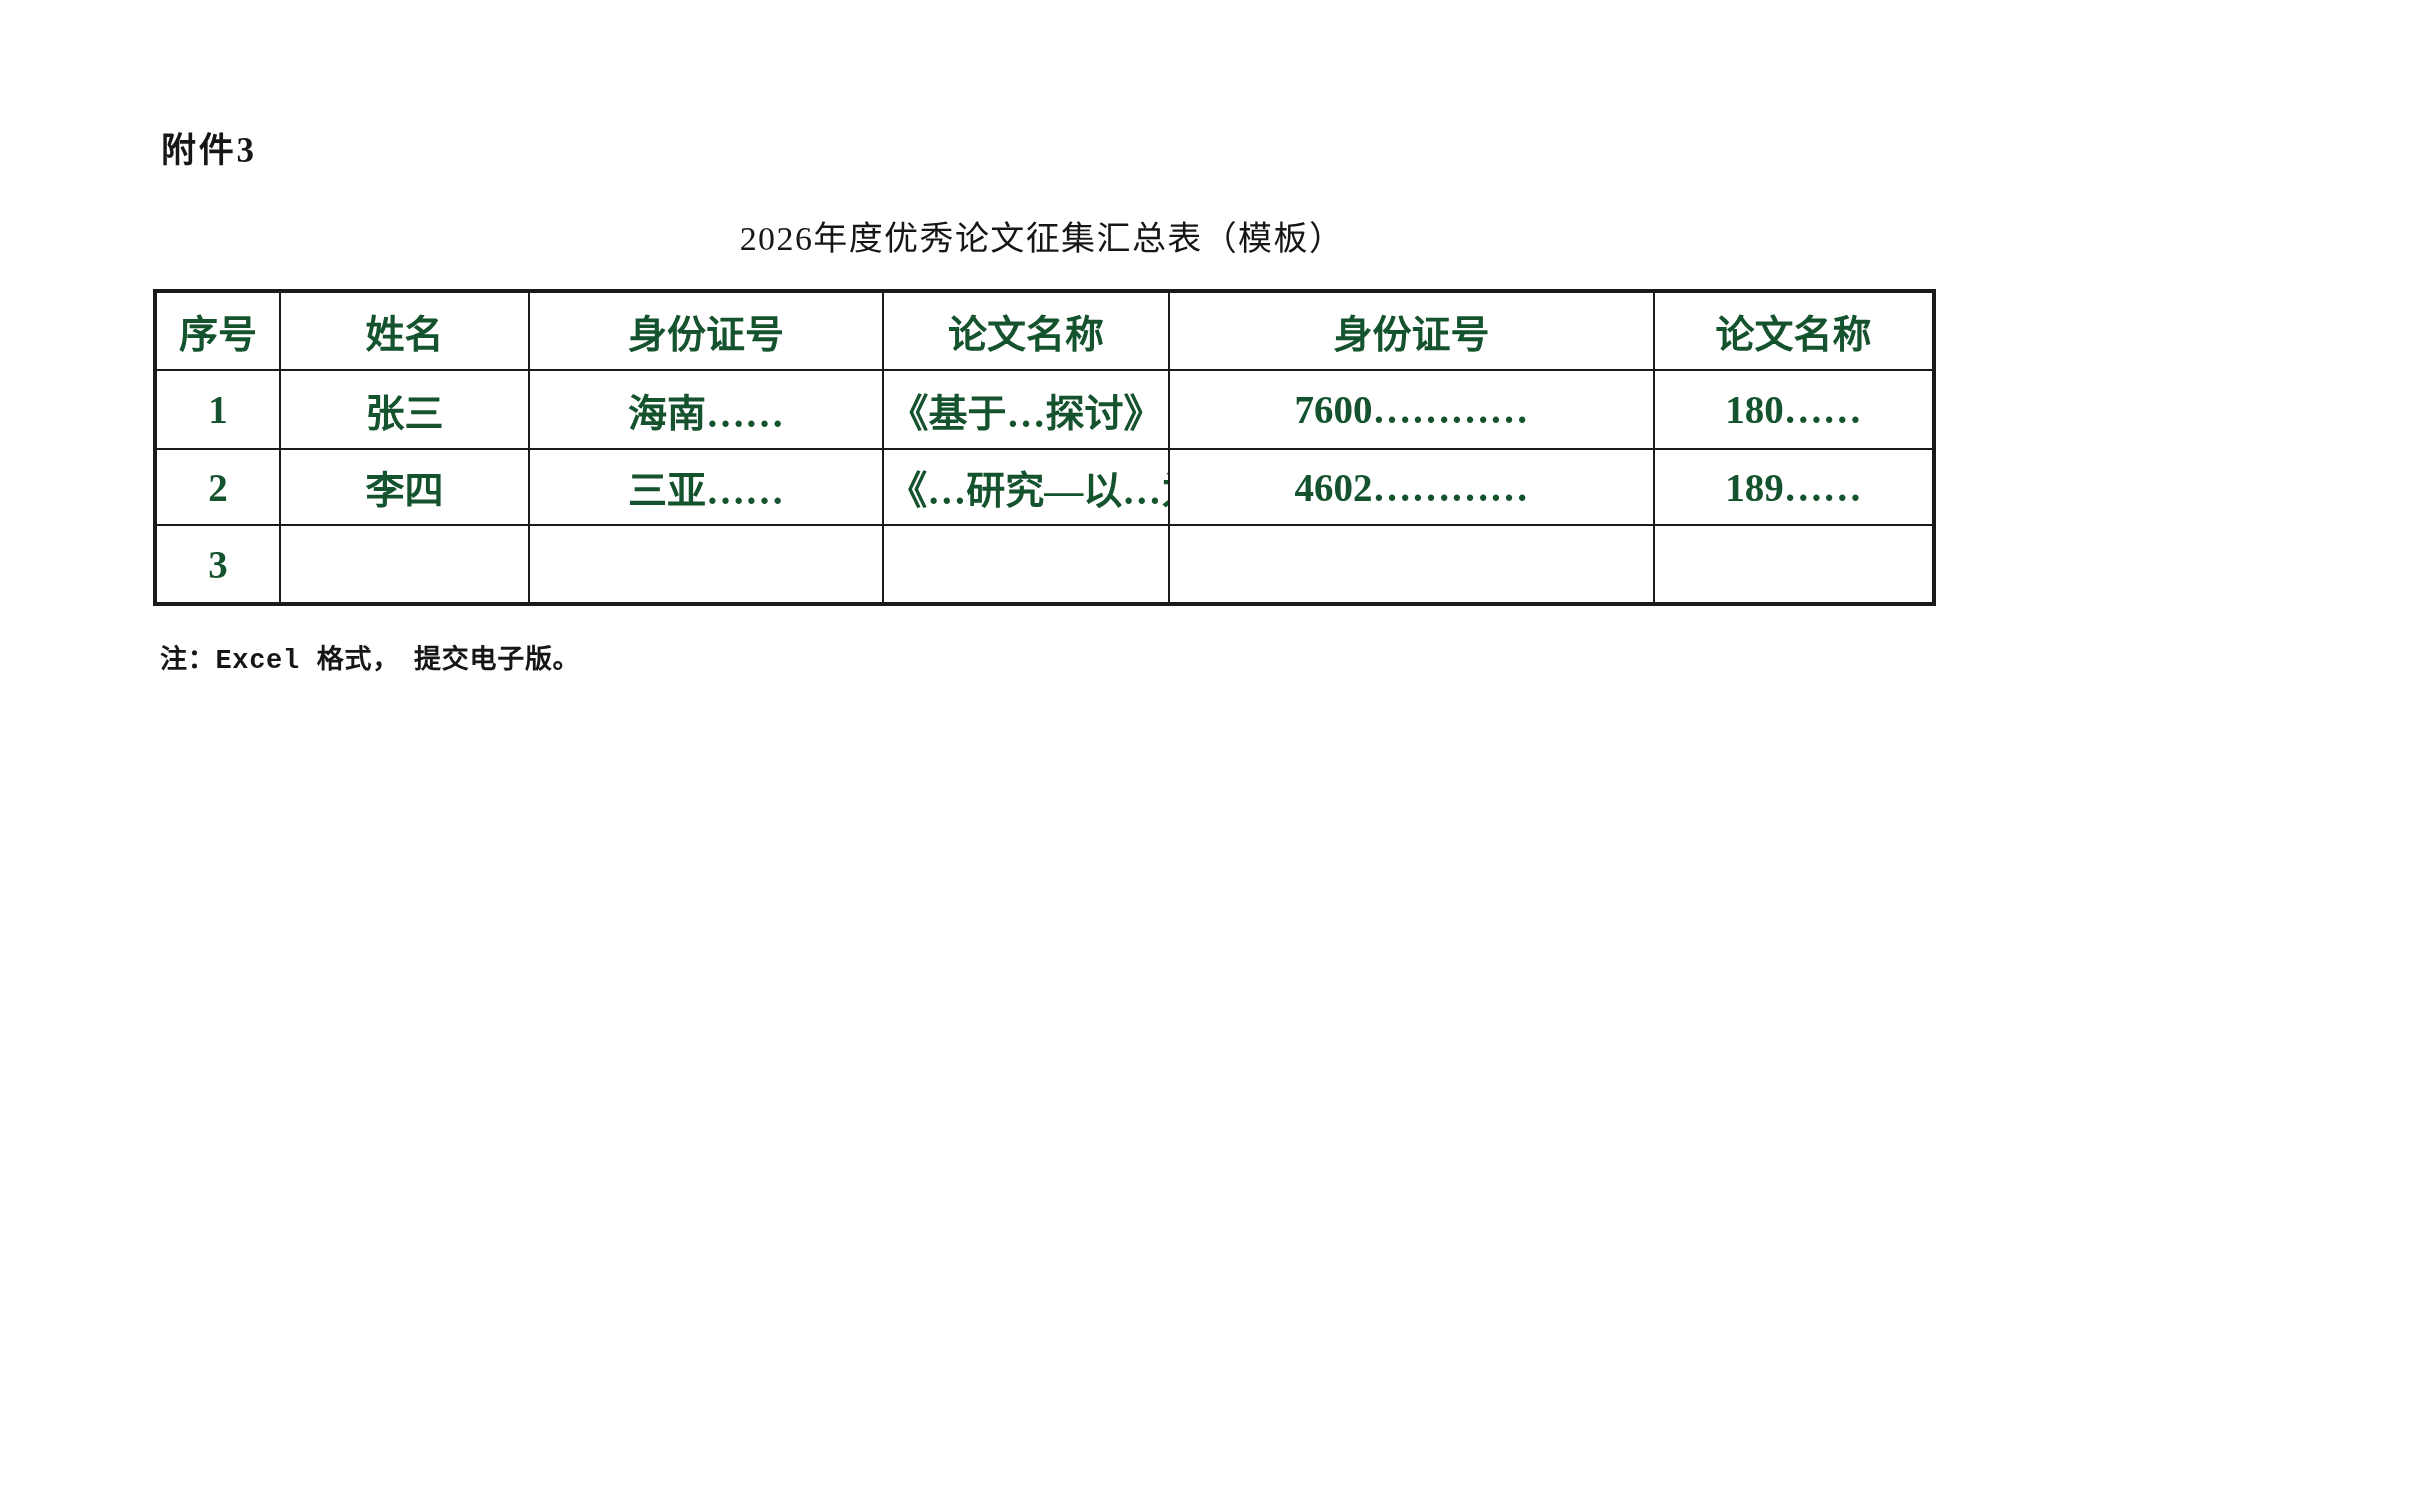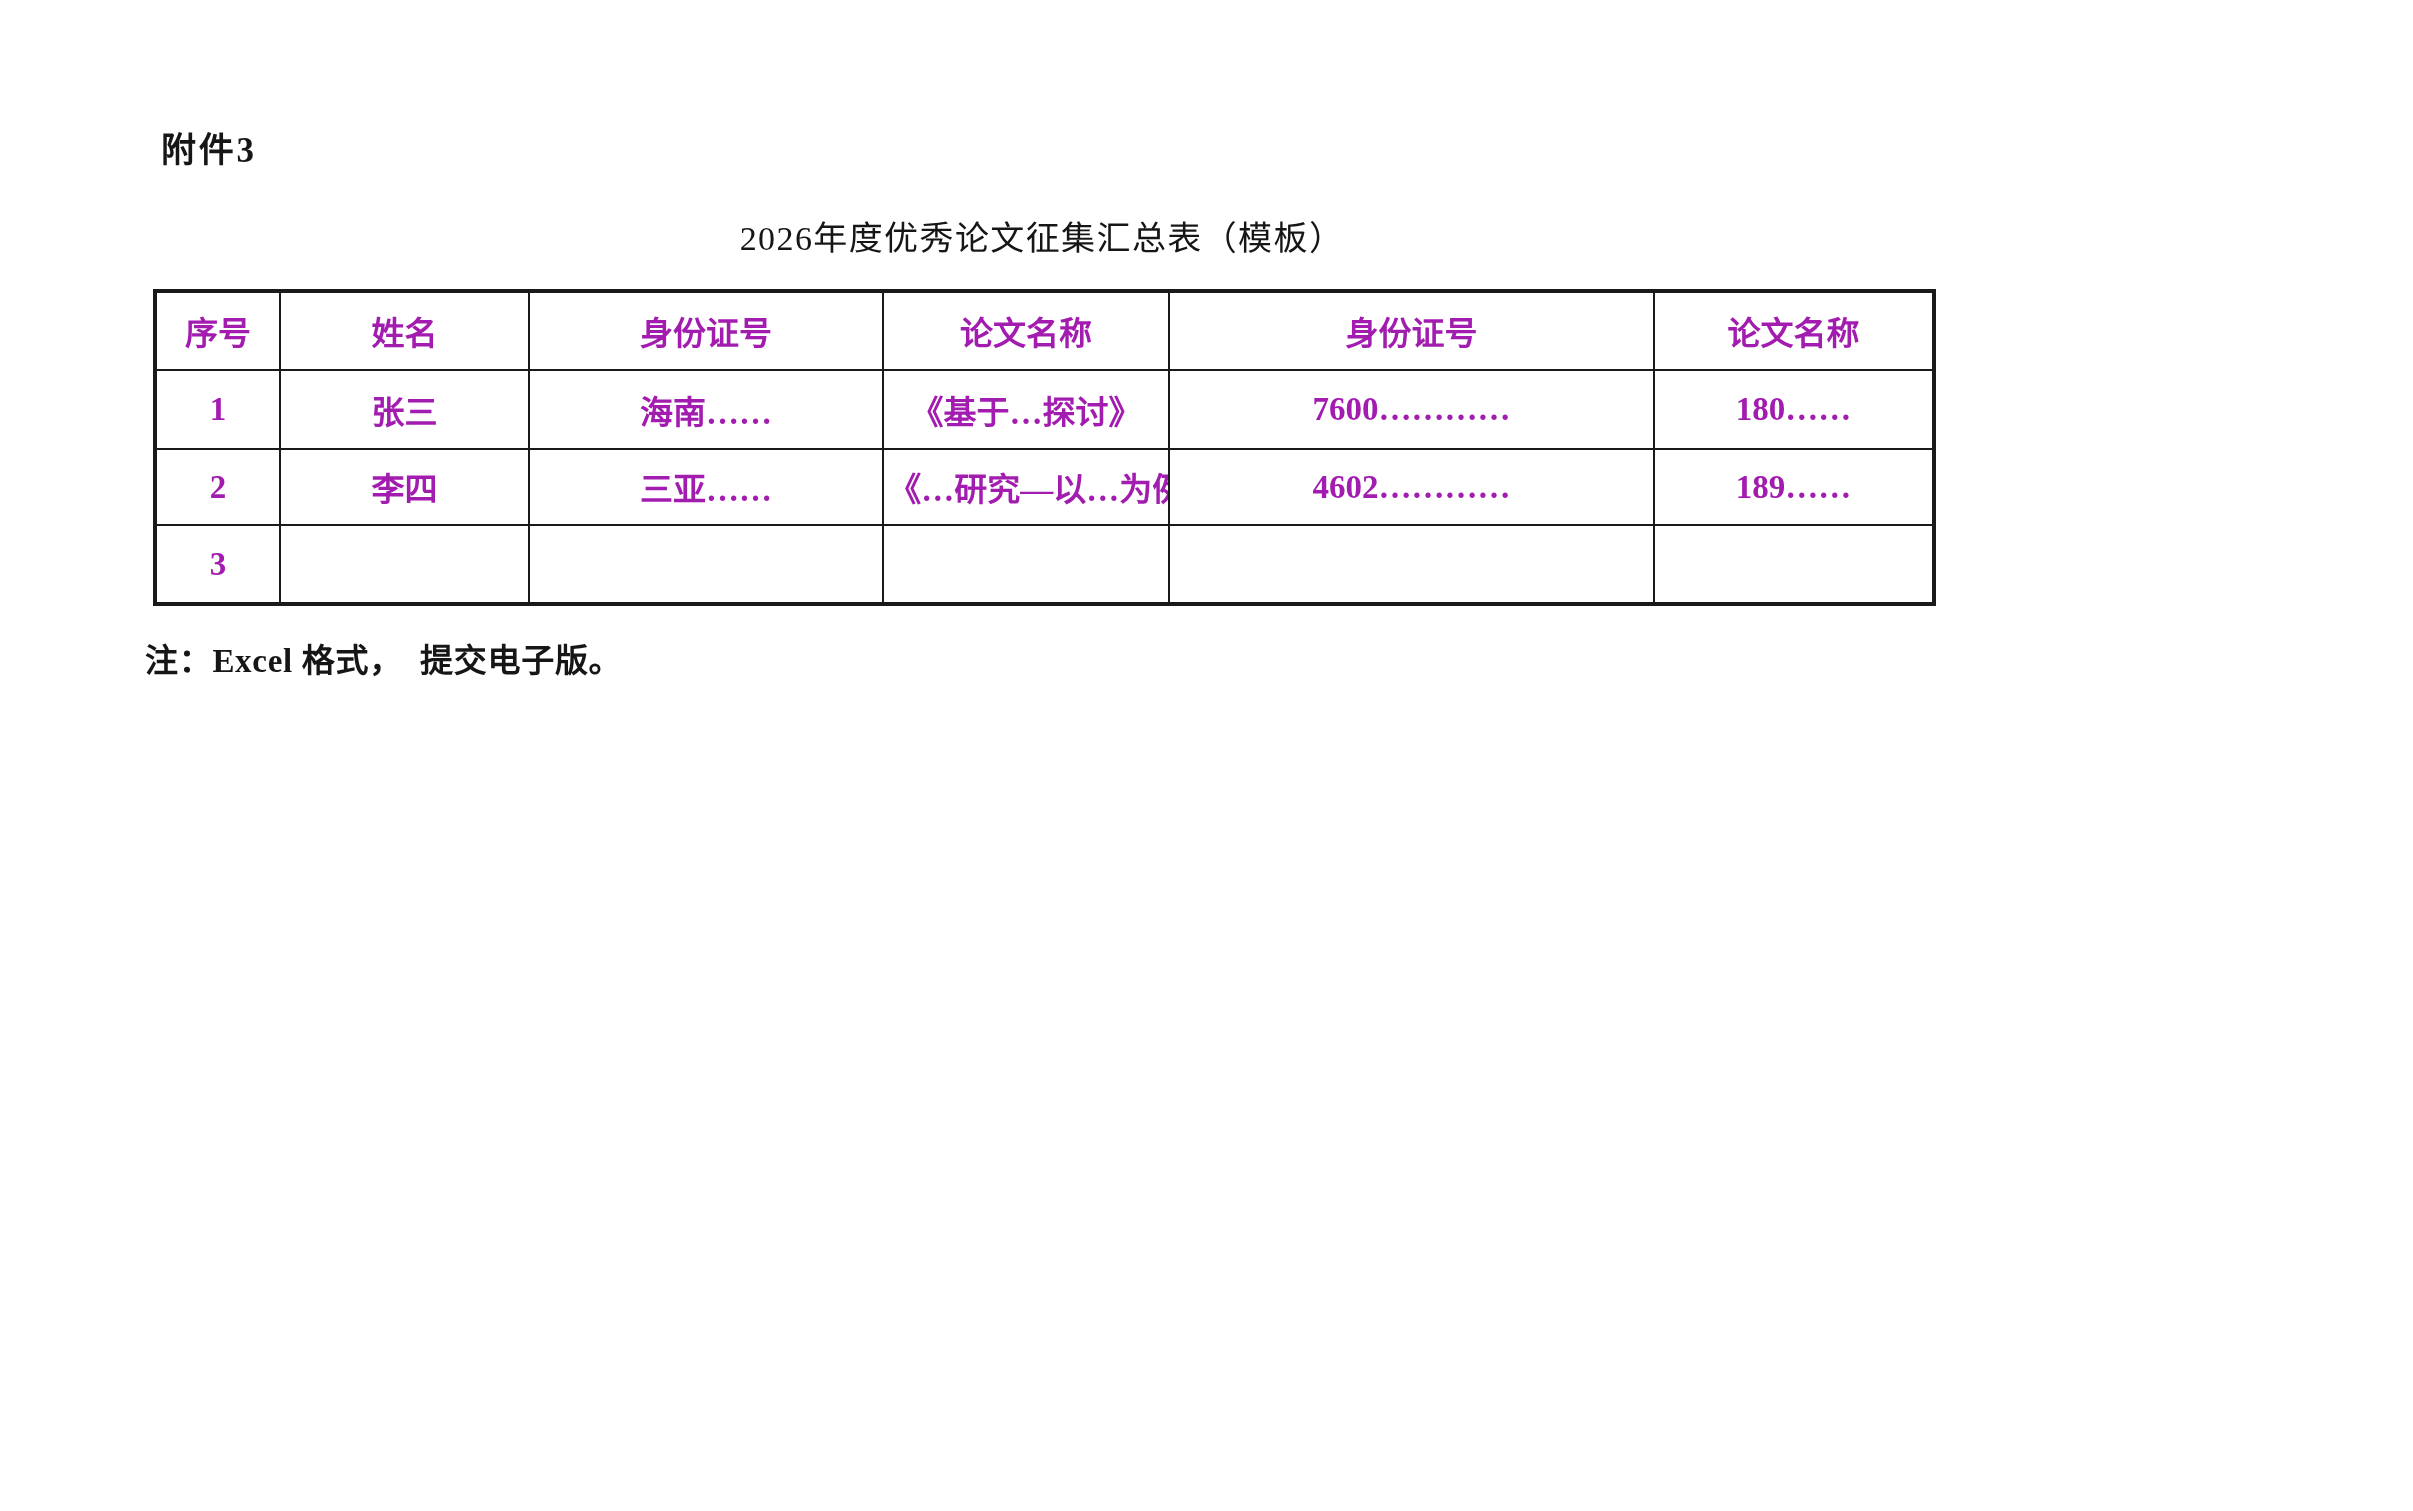--- a/index.html
+++ b/index.html
@@ -50,38 +50,39 @@
     border: 2.8px solid #1a1a1a;
   }
   table.summary-table {
     border-width: 4.2px;
   }
   table.summary-table th,
   table.summary-table td {
     padding: 0 4.2px;
     text-align: center;
     vertical-align: middle;
-    font-size: 33px;
+    font-size: 39px;
     font-weight: 600;
-    color: #a21caf;
+    color: #14532d;
     overflow: hidden;
     white-space: nowrap;
   }
   tr.header-row   { height: 79px; }
   tr.data-row-1   { height: 79px; }
   tr.data-row-2   { height: 76px; }
   tr.data-row-3   { height: 79px; }
   td.tight-text   { font-size: 26px; letter-spacing: 0; padding: 0 1.4px; }
   .note-line {
     position: absolute;
-    left: 145px;
+    left: 160px;
     top: 640px;
-    font-size: 33px;
+    font-size: 27px;
     line-height: 42px;
     letter-spacing: 0.7px;
+    font-family: Liberation Mono, monospace;
   }
   col.c-index  { width: 125px; }
   col.c-name   { width: 249px; }
   col.c-unit   { width: 354px; }
   col.c-paper  { width: 286px; }
   col.c-id     { width: 485px; }
   col.c-phone  { width: 280px; }
 </style>
 </head>
 <body>

